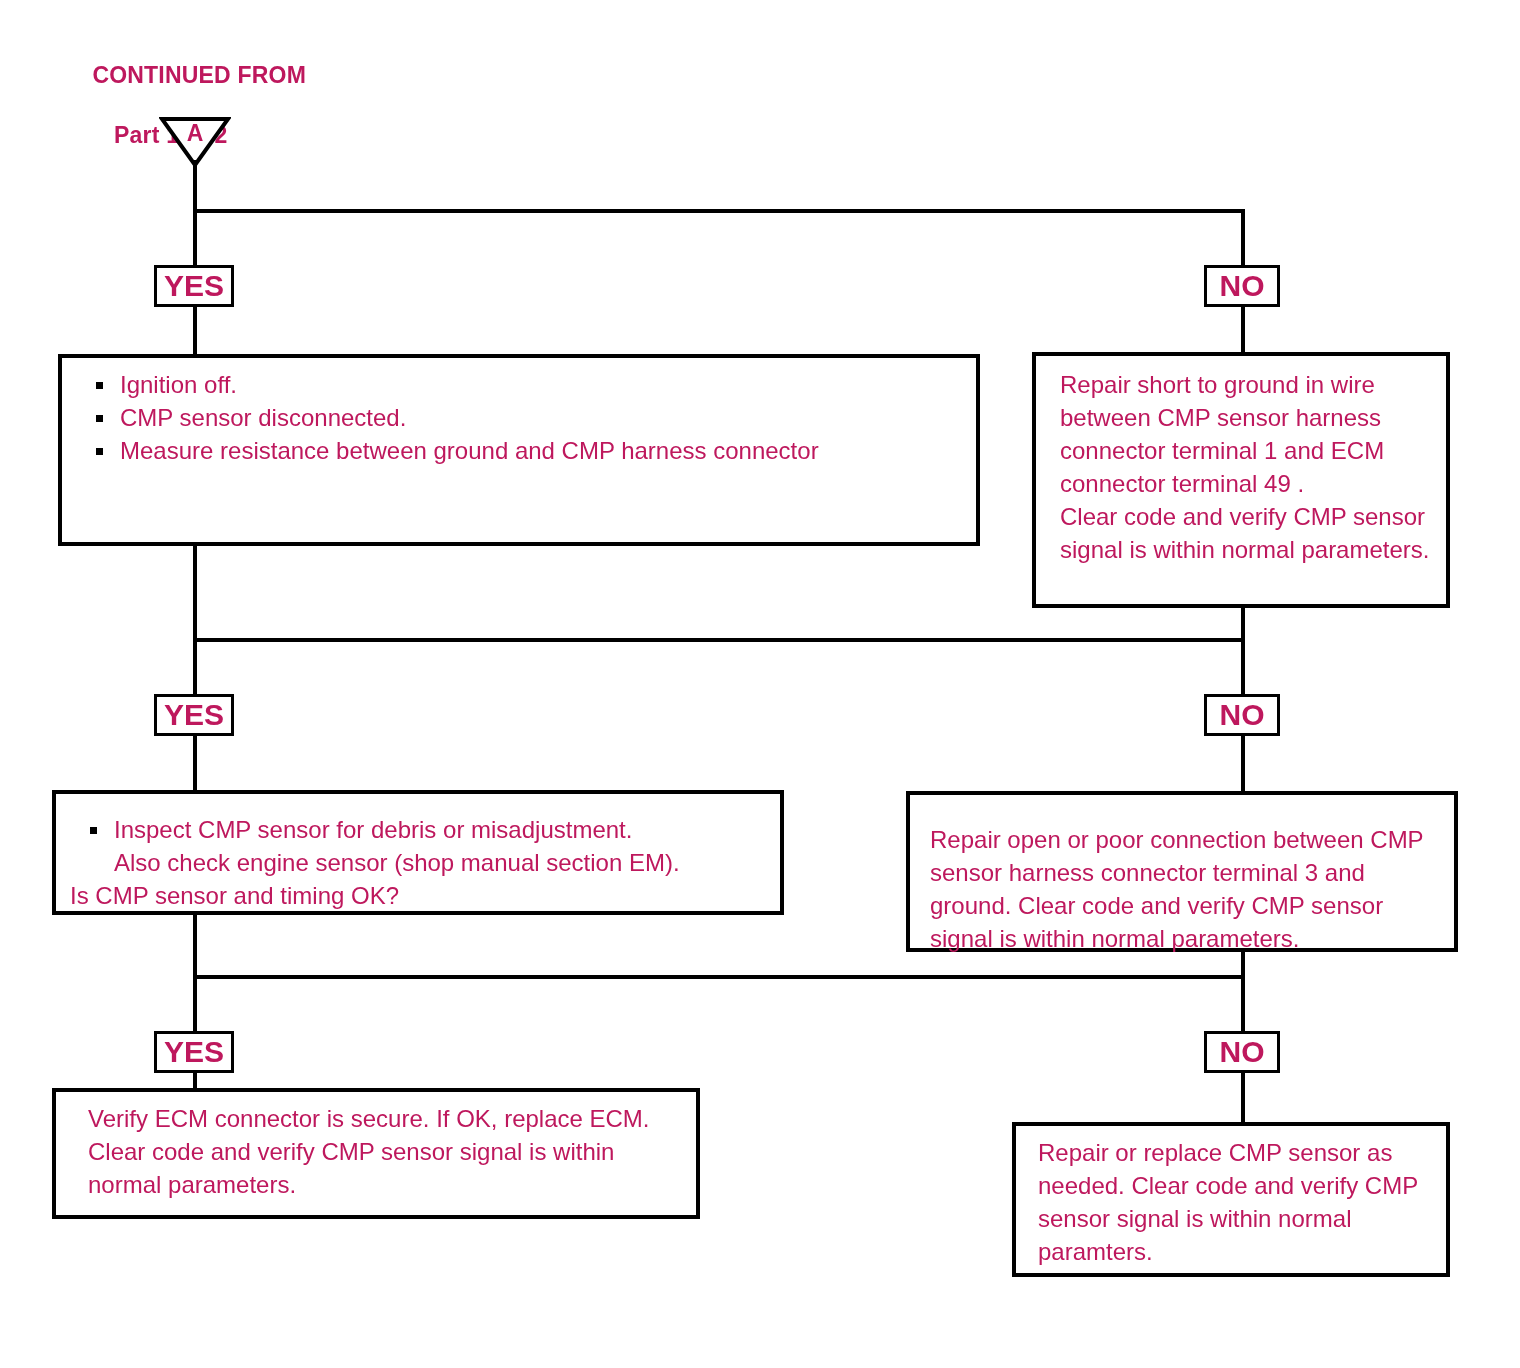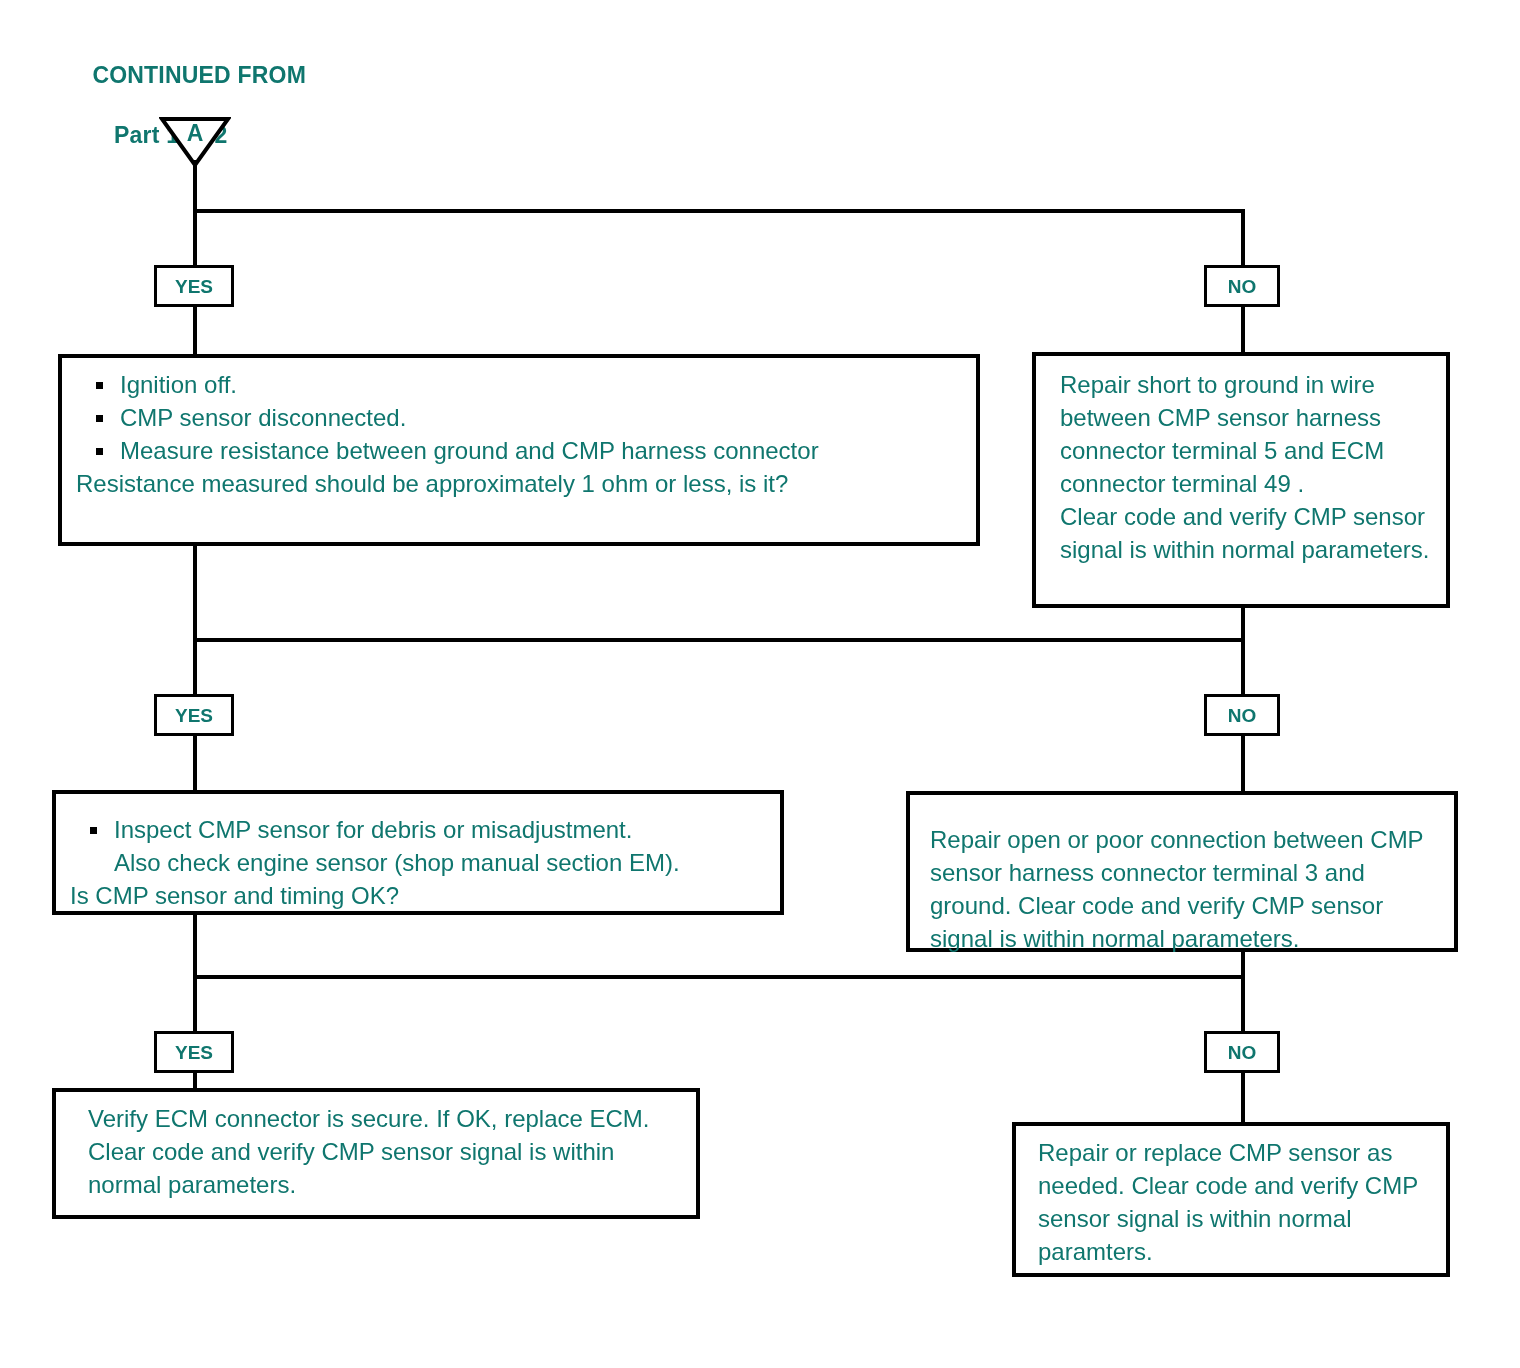--- a/index.html
+++ b/index.html
@@ -6,21 +6,21 @@
     margin: 0;
     padding: 0;
     background: #ffffff;
   }
   #page {
     position: relative;
     width: 1520px;
     height: 1368px;
     background: #ffffff;
     font-family: "Liberation Sans", sans-serif;
-    color: #0f766e;
+    color: #be185d;
     overflow: hidden;
   }
 
   
   .header {
     position: absolute;
     left: 66px;
     top: 30px;
     font-weight: bold;
     font-size: 23px;
@@ -64,21 +64,21 @@
     height: 4px;
     background: #000;
   }
 
   
   .branch-label {
     position: absolute;
     border: 3px solid #000;
     background: #ffffff;
     font-weight: bold;
-    font-size: 19px;
+    font-size: 30px;
     line-height: 1;
     display: flex;
     align-items: center;
     justify-content: center;
     box-sizing: border-box;
     z-index: 3;
   }
 
   
   .box {
@@ -154,27 +154,26 @@
 
   <div class="box" style="left:58px; top:354px; width:922px; height:192px;">
     <div class="box-inner">
       <ul class="bullets">
         <li><span>Ignition off.</span></li>
         <li><span>CMP sensor disconnected.</span></li>
         <li>
           <span>Measure resistance between ground and CMP harness connector</span>
         </li>
       </ul>
-      <p class="plain-para">Resistance measured should be approximately 1 ohm or less, is it?</p>
     </div>
   </div>
 
   <div class="box" style="left:1032px; top:352px; width:418px; height:256px;">
     <div class="box-inner" style="padding:12px 16px 8px 24px;">
-      <span style="white-space:pre-line;">Repair short to ground in wire between CMP sensor harness connector terminal 5 and ECM connector terminal 49 .
+      <span style="white-space:pre-line;">Repair short to ground in wire between CMP sensor harness connector terminal 1 and ECM connector terminal 49 .
 Clear code and verify CMP sensor signal is within normal parameters.</span>
     </div>
   </div>
 
   <div class="vline" style="left:193px; top:546px; height:95px;"></div>
 
   <div class="vline" style="left:1241px; top:608px; height:33px;"></div>
 
   <div class="hline" style="left:193px; top:638px; width:1052px;"></div>
 

